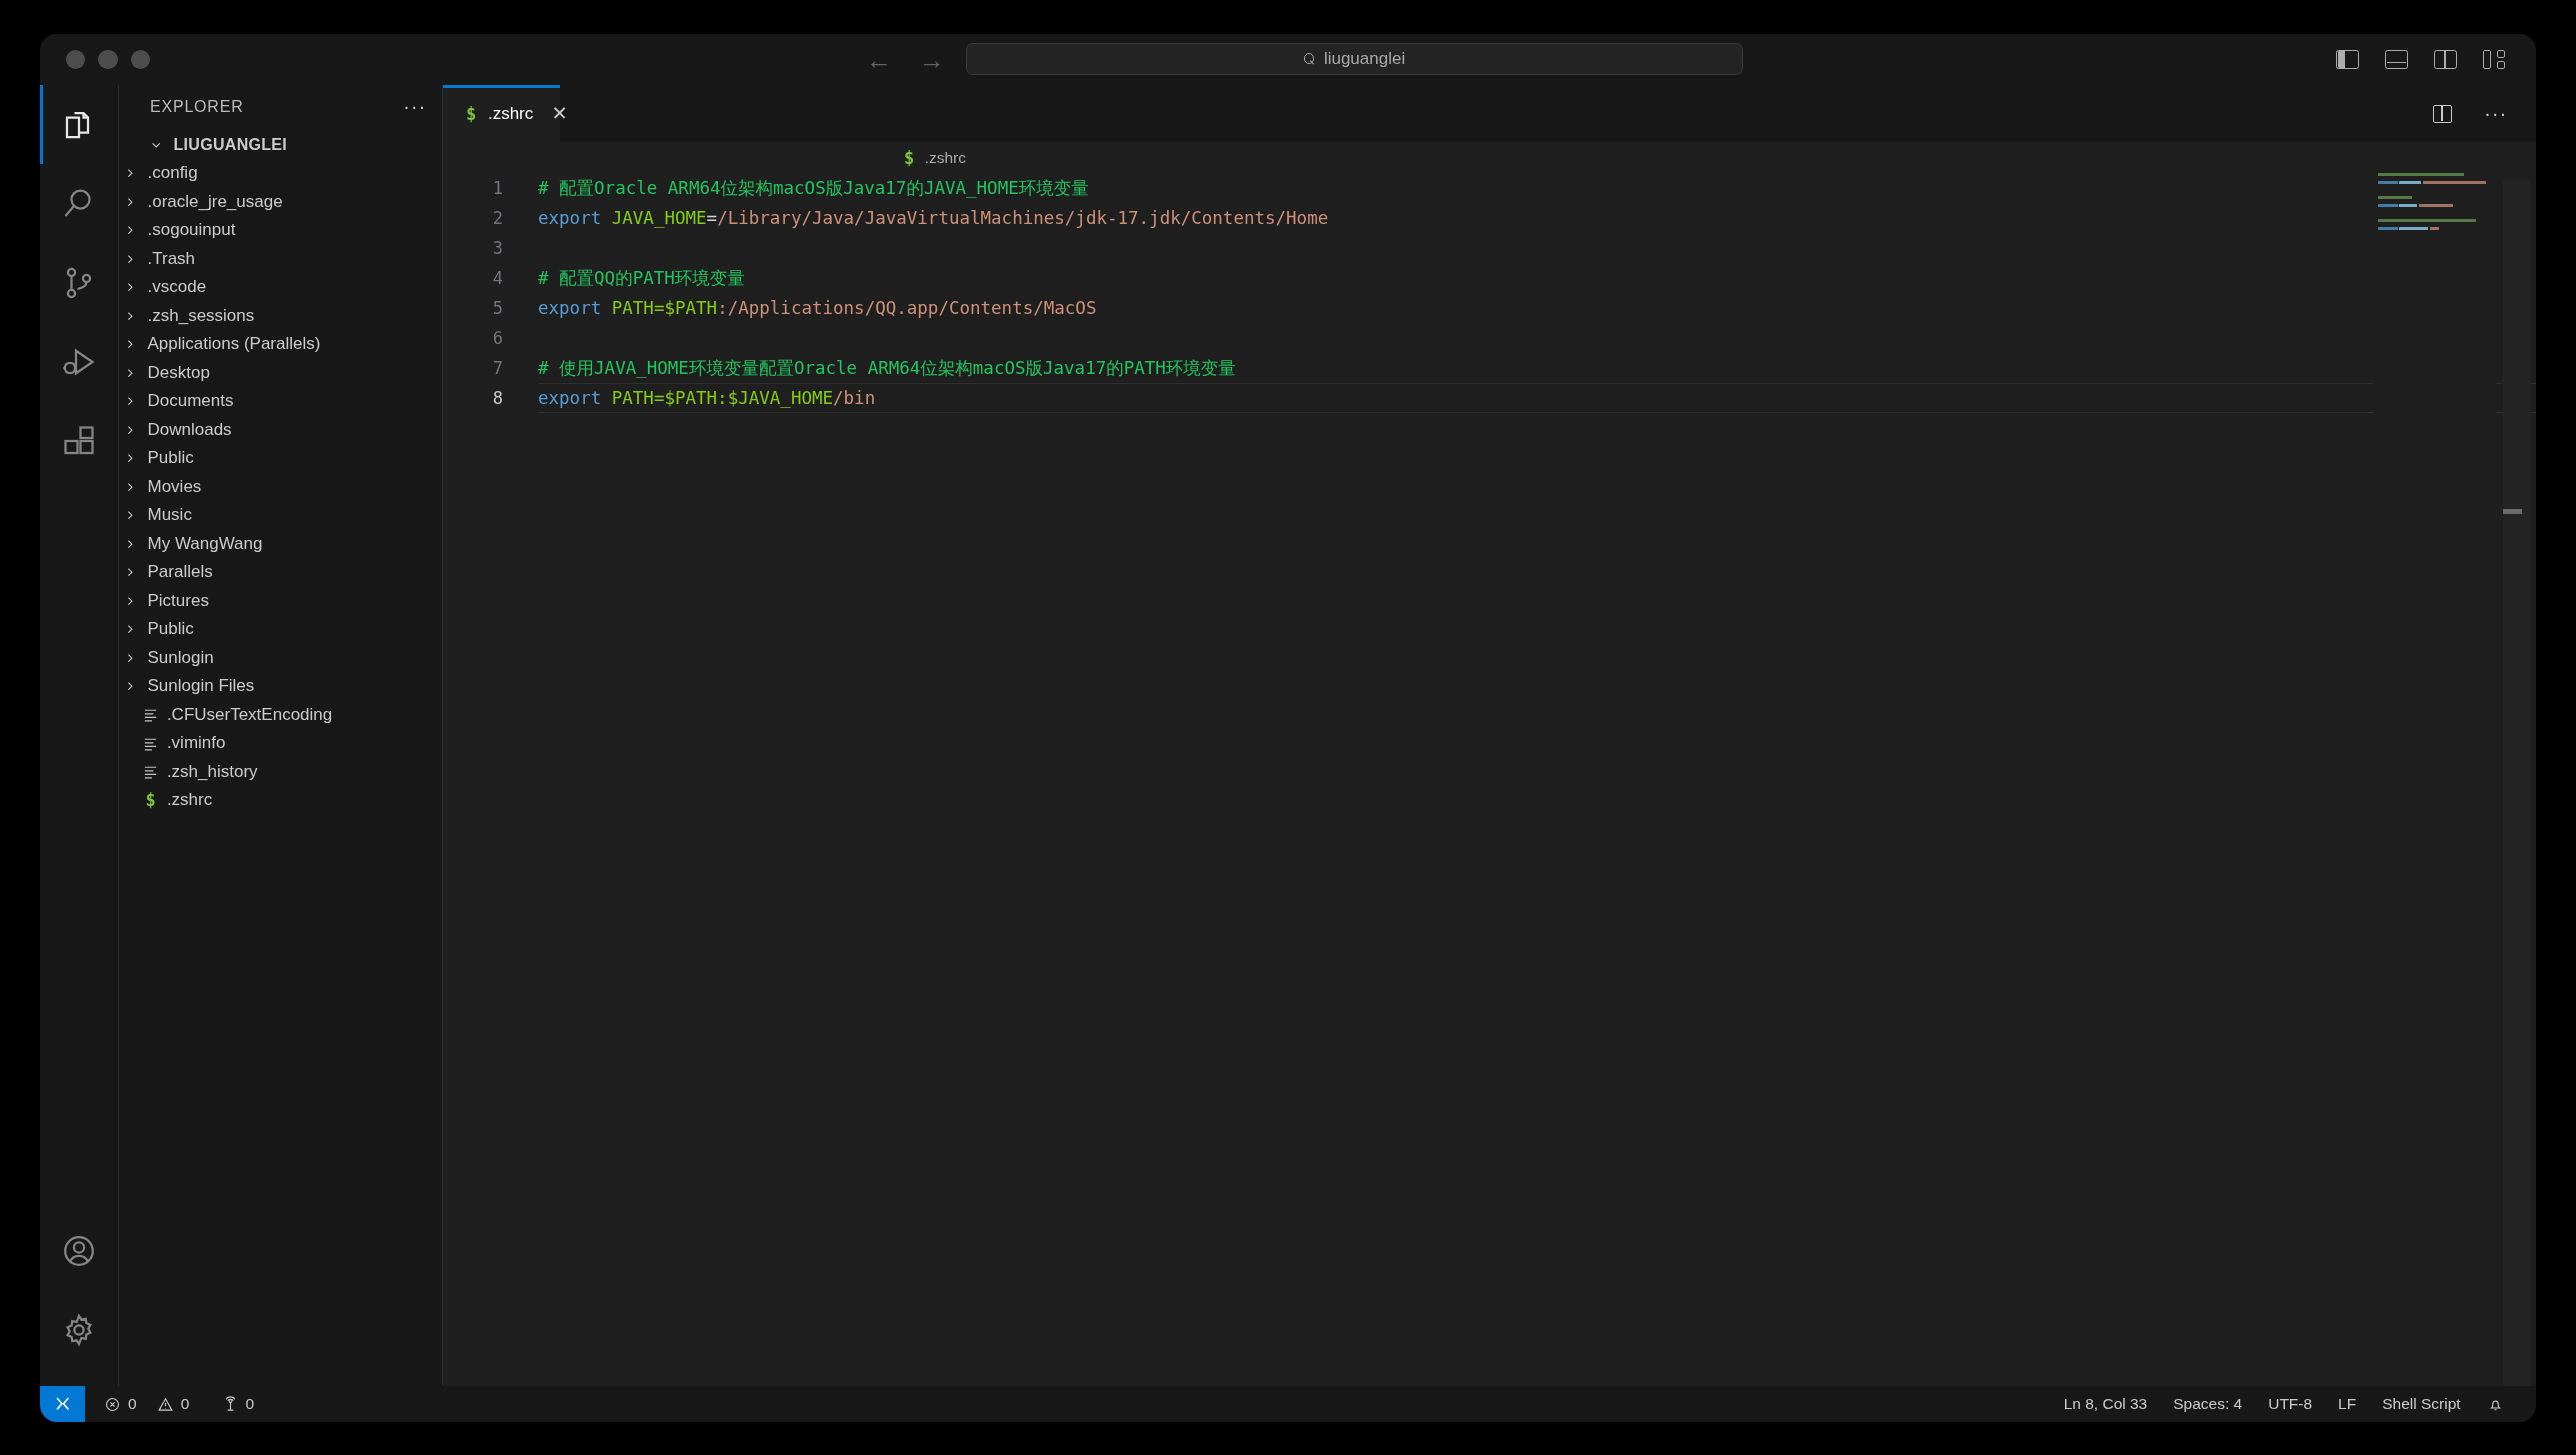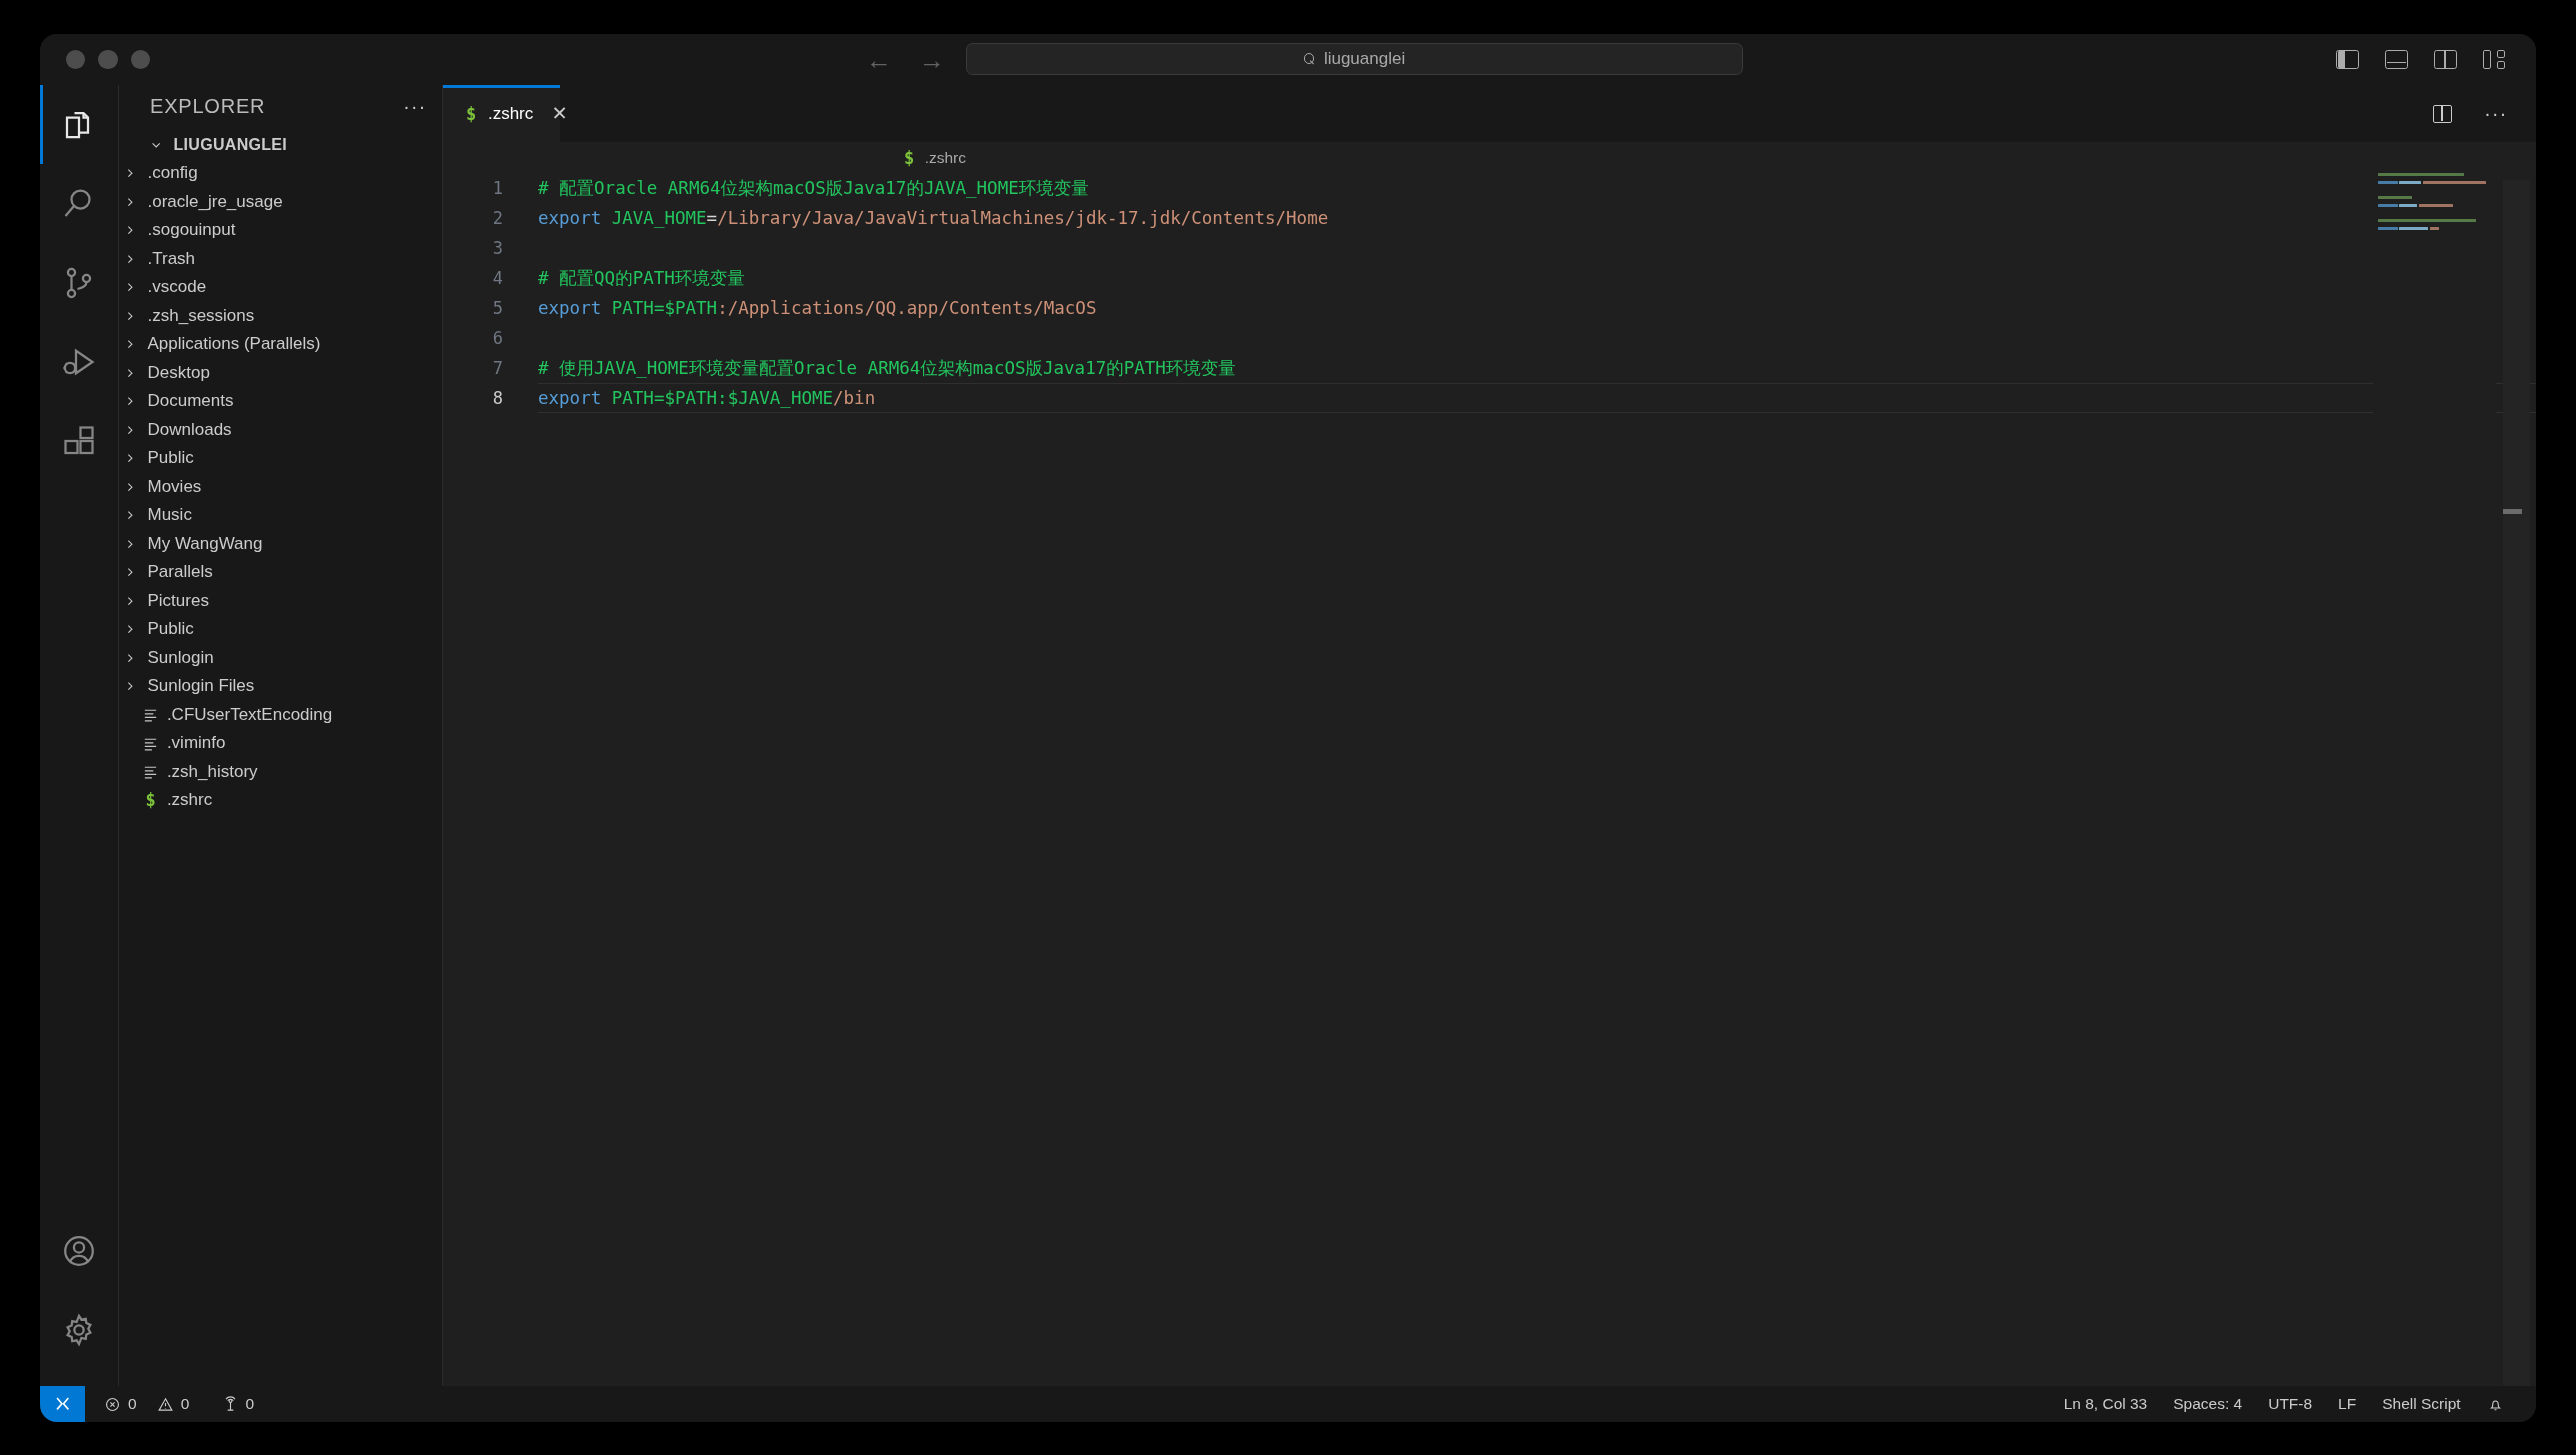--- a/index.html
+++ b/index.html
@@ -100,21 +100,21 @@
 
   
   #sidebar {
     width:324px; flex:0 0 324px; background:#181818;
     display:flex; flex-direction:column; border-right:0.6px solid #2b2b2b;
   }
   #sb-header {
     height:43px; flex:0 0 43px; display:flex; align-items:center;
     padding:0 15.5px 0 31px; justify-content:space-between;
   }
-  #sb-title { color:#bbbbbb; font-size:20px; letter-spacing:0.8px; }
+  #sb-title { color:#bbbbbb; font-size:16px; letter-spacing:0.8px; }
   #sb-dots { color:#cccccc; font-size:19.4px; letter-spacing:1.3px; line-height:0.4; }
 
   #tree { flex:1; overflow:hidden; padding-top:2.6px; }
   .row {
     height:28.5px; display:flex; align-items:center; color:#cccccc;
     font-size:17px; white-space:nowrap;
   }
   .row.rootrow { font-weight:bold; font-size:16px; letter-spacing:0.3px; padding-left:26px; }
   .row .twisty {
     width:22px; flex:0 0 22px; display:flex; align-items:center; justify-content:center;
@@ -182,21 +182,21 @@
   }
   .codeline.cur .ln { color:#cccccc; }
   .codeline .ctext { padding-left:17px; }
   .codeline.cur .hl {
     position:absolute; left:95px; right:-1548px; top:0; bottom:0;
     border-top:1.3px solid #2f2f2f; border-bottom:1.3px solid #2f2f2f;
     pointer-events:none;
   }
   .tok-comment { color:#22c55e; }
   .tok-kw { color:#569cd6; }
-  .tok-var { color:#22c55e; }
+  .tok-var { color:#84cc16; }
   .tok-str { color:#ce9178; }
   .tok-op { color:#d4d4d4; }
 
   
   #minimap {
     position:absolute; right:40px; top:0; width:123px; bottom:0;
     background:#1f1f1f; pointer-events:none;
   }
   .mm-line { height:3.2px; margin-bottom:4.5px; display:flex; gap:1.9px; padding-left:5.2px; }
   .mm-seg { height:3.2px; border-radius:0.6px; }

